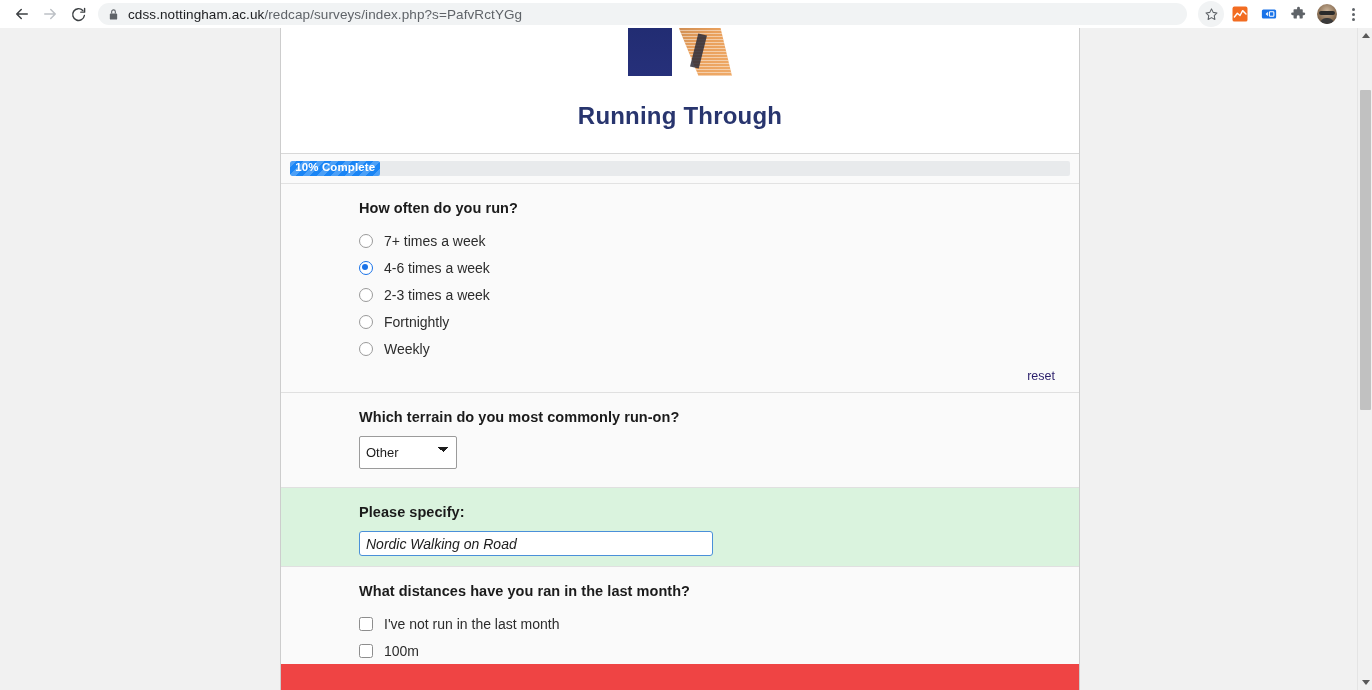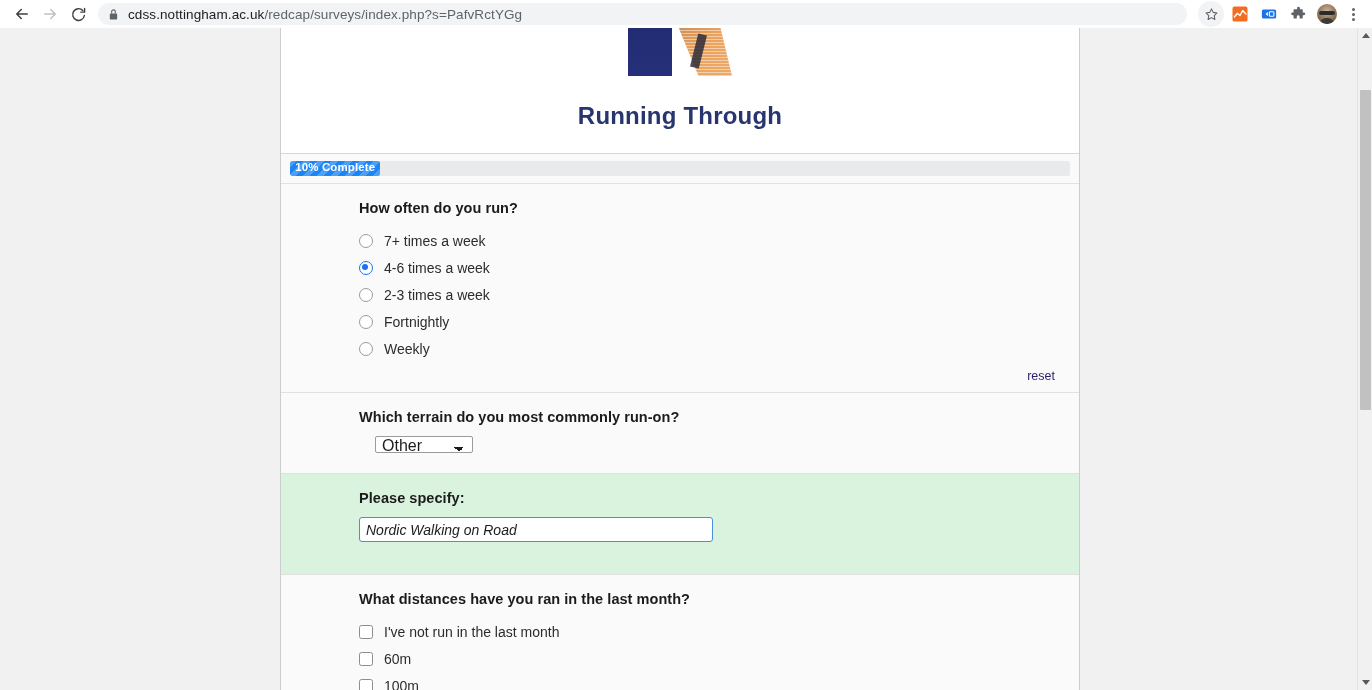--- a/index.html
+++ b/index.html
@@ -282,37 +282,36 @@
     color: #2b1f6b;
     text-decoration: none;
     cursor: pointer;
   }
 
   
   #terrain-select {
     appearance: none;
     -webkit-appearance: none;
     width: 98px;
-    height: 17px;
+    height: 33px;
     border: 1px solid #9b9b9b;
     border-radius: 2px;
     background: #ffffff;
     font-family: "Liberation Sans", sans-serif;
-    font-size: 16px;
+    font-size: 13px;
     color: #1c1c1c;
     padding: 0 22px 0 6px;
     background-image:
       linear-gradient(45deg, transparent 50%, #1c1c1c 50%),
       linear-gradient(135deg, #1c1c1c 50%, transparent 50%);
     background-position:
       calc(100% - 13px) 10px,
       calc(100% - 8px) 10px;
     background-size: 5px 5px, 5px 5px;
     background-repeat: no-repeat;
-    margin-left: 16px;
   }
 
   
   #specify-input {
     width: 354px;
     height: 25px;
     border: 1.5px solid #4a90d9;
     border-radius: 3px;
     background: #ffffff;
     font-family: "Liberation Sans", sans-serif;
@@ -483,41 +482,37 @@
 
     <div class="q-block" style="padding-bottom:18px;">
       <div class="q-inner">
         <div class="q-title">Which terrain do you most commonly run-on?</div>
         <select id="terrain-select">
           <option>Other</option>
         </select>
       </div>
     </div>
 
-    <div class="q-block highlight" style="padding-bottom:32px;">
+    <div class="q-block highlight" style="padding-bottom:10px;">
       <div class="q-inner">
         <div class="q-title">Please specify:</div>
         <input id="specify-input" type="text" value="Nordic Walking on Road" style="">
       </div>
     </div>
 
     <div class="q-block" style="border-bottom:none; padding-bottom:0;">
       <div class="q-inner">
         <div class="q-title">What distances have you ran in the last month?</div>
 
         <div class="choice-row">
           <span class="checkbox"></span>
           <span class="choice-label">I've not run in the last month</span>
         </div>
         <div class="choice-row">
           <span class="checkbox"></span>
-          <span class="choice-label">60m</span>
-        </div>
-        <div class="choice-row">
-          <span class="checkbox"></span>
           <span class="choice-label">100m</span>
         </div>
 
       </div>
     </div>
 
   </div>
 
   <div id="scrollbar">
     <div class="sb-arrow" id="sb-up">

